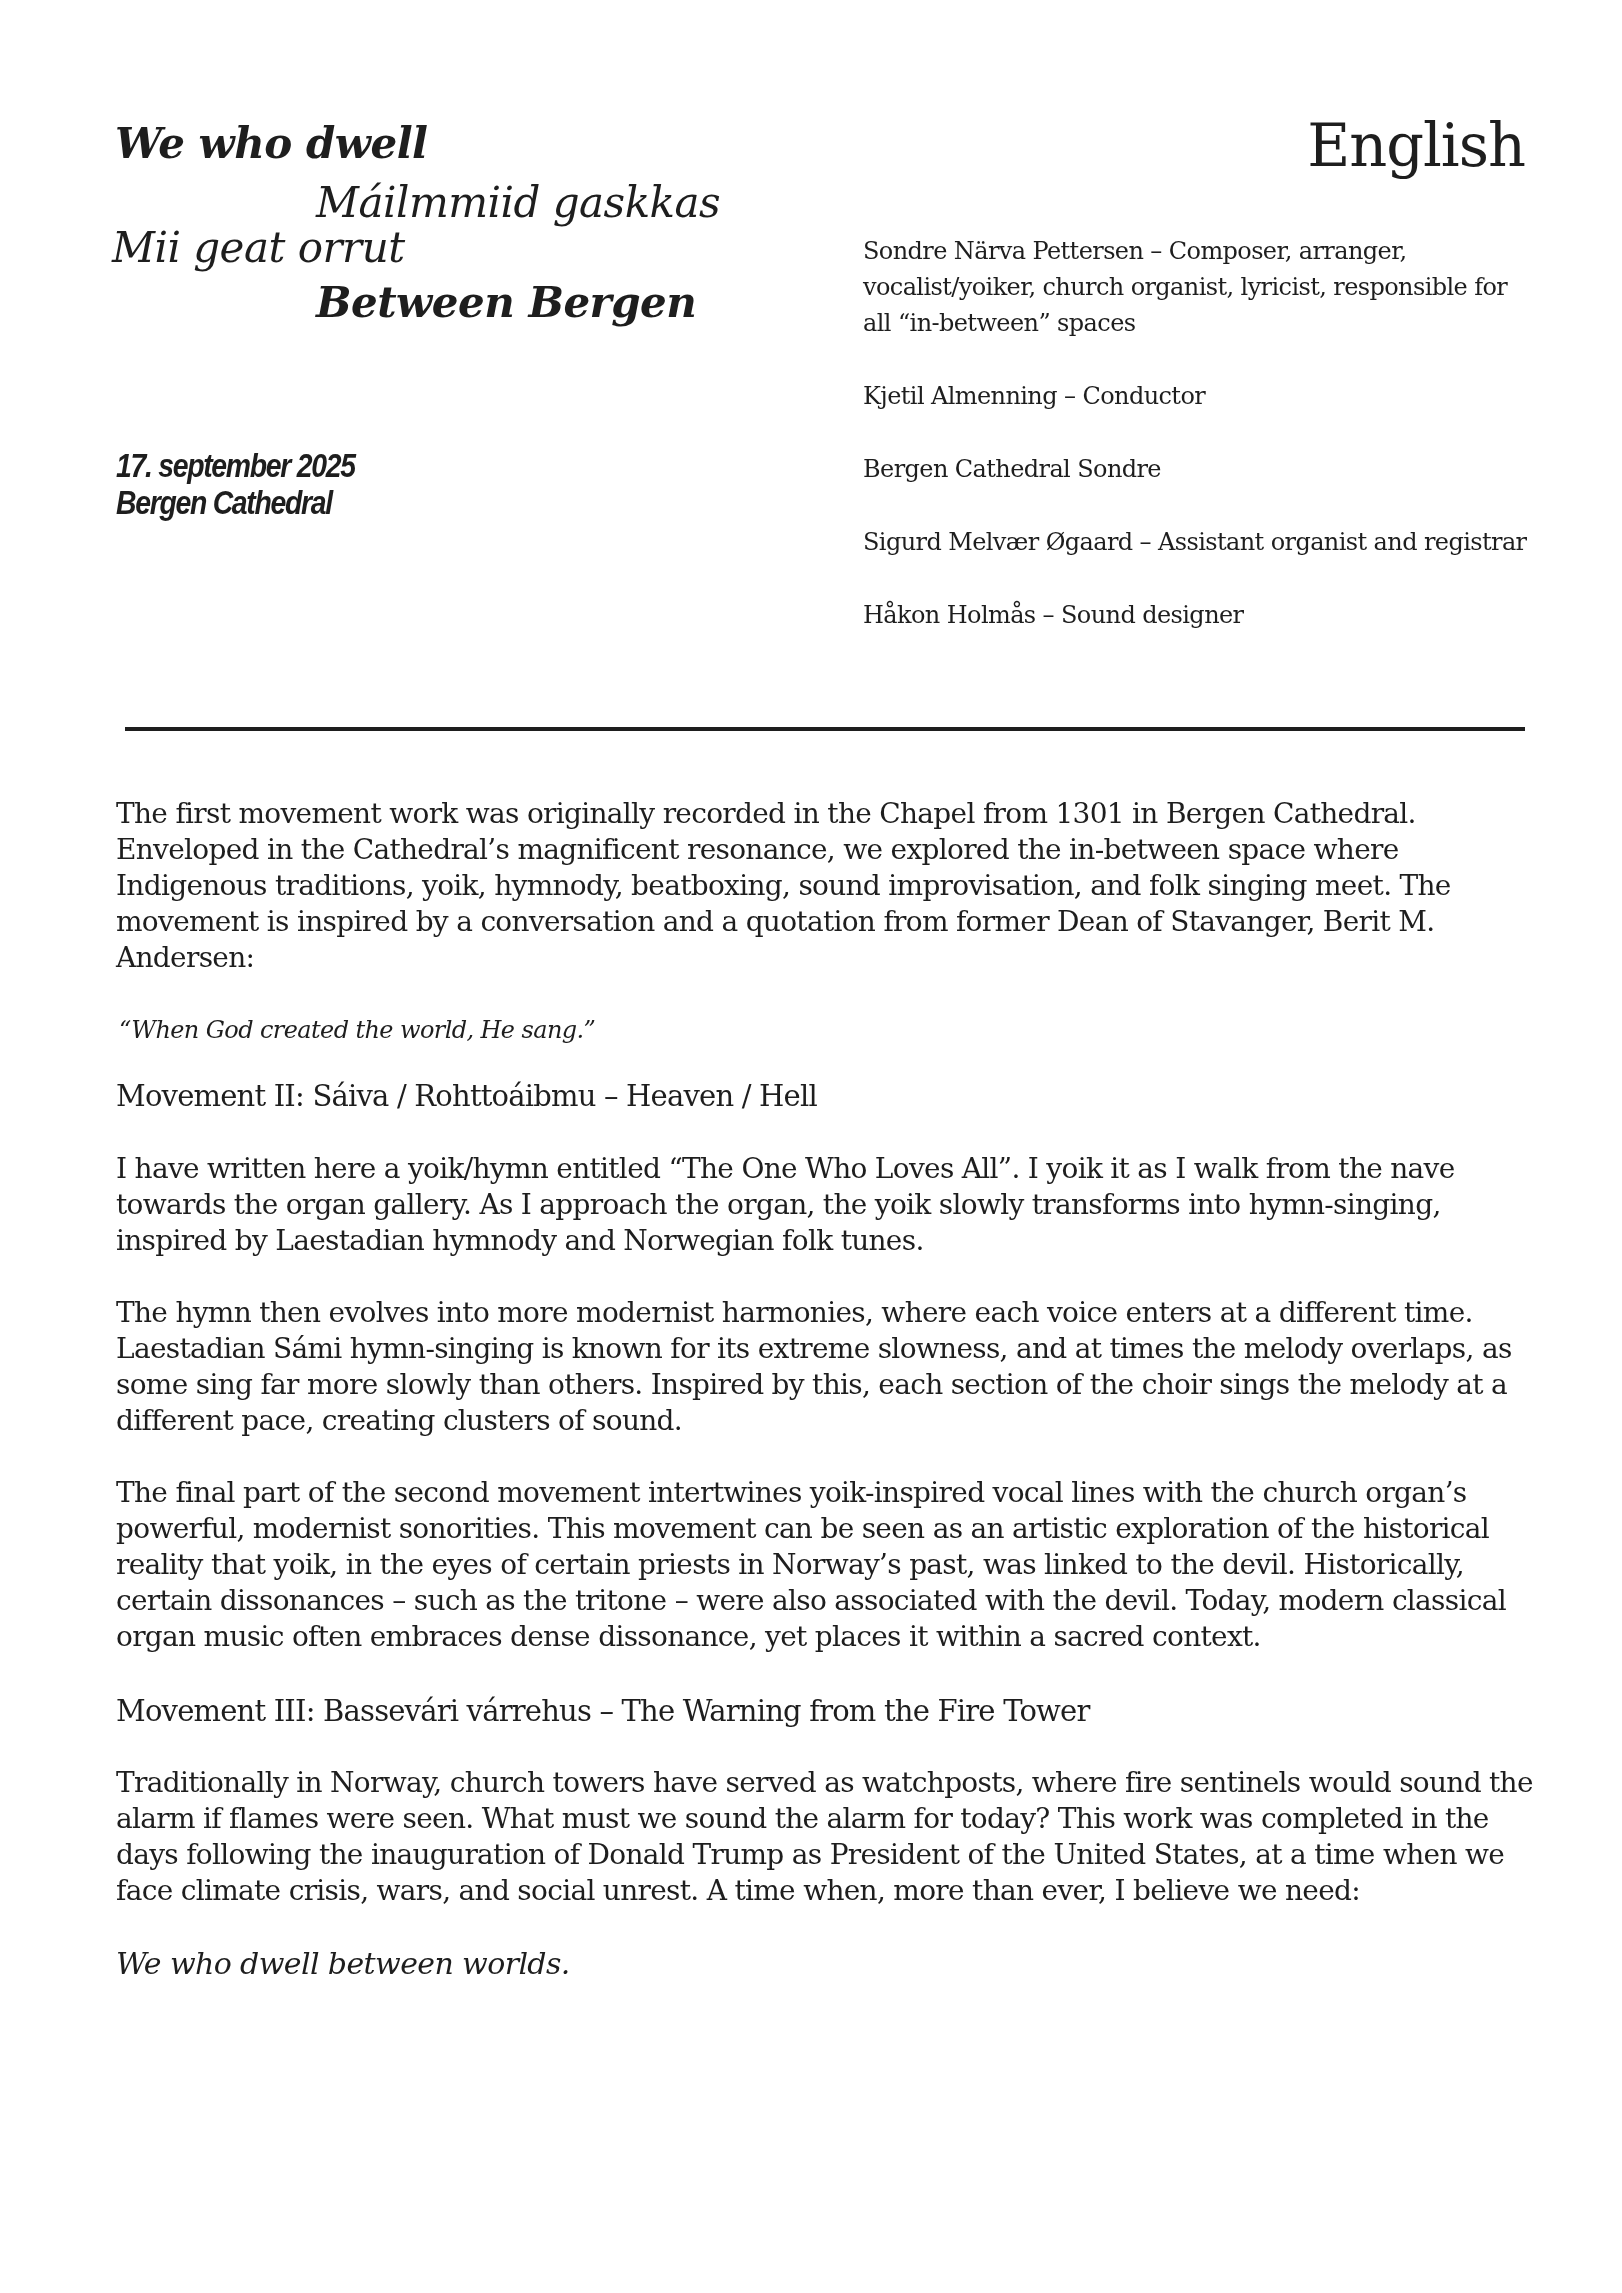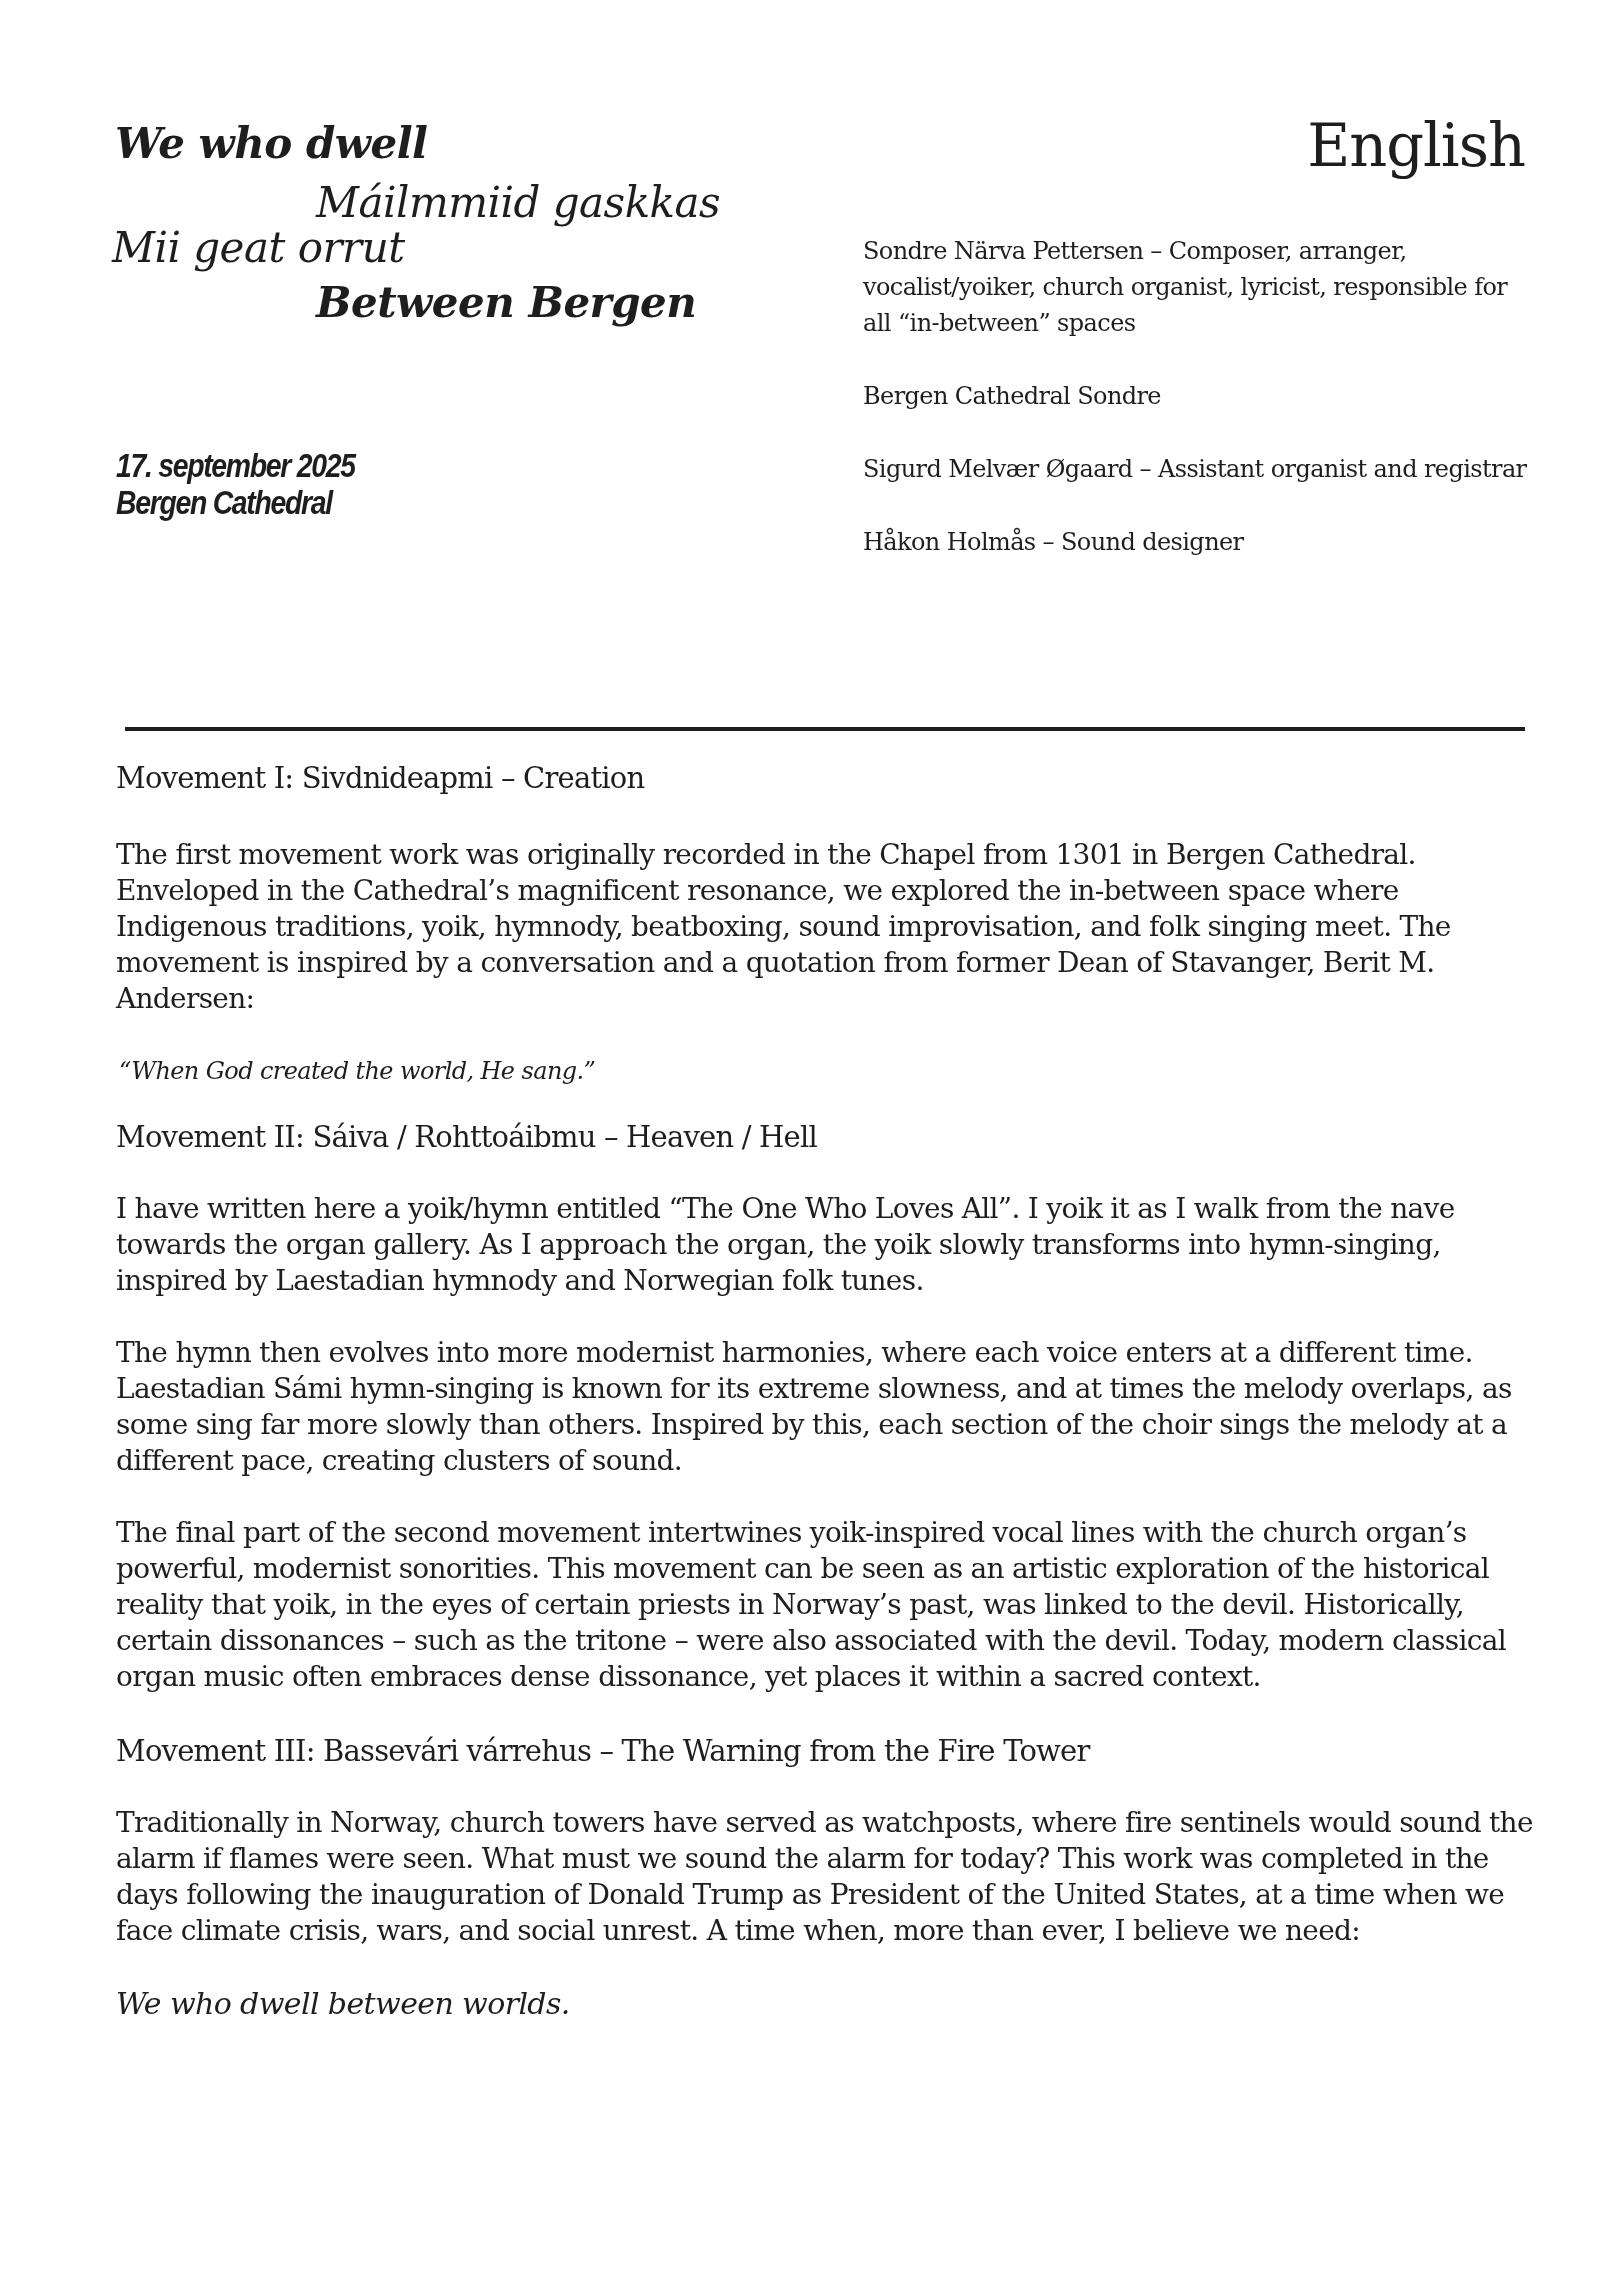--- a/index.html
+++ b/index.html
@@ -54,29 +54,29 @@
 
 <div>
   <div id="date" class="event-line">17. september 2025</div>
   <div id="venue" class="event-line">Bergen Cathedral</div>
 </div>
 
 <div id="language">English</div>
 
 <div class="credits">
   <p class="credit">Sondre Närva Pettersen – Composer, arranger, vocalist/yoiker, church organist, lyricist, responsible for all “in-between” spaces</p>
+  <p class="credit">Kjetil Almenning – Conductor</p>
   <p class="credit">Bergen Cathedral Sondre</p>
   <p class="credit">Sigurd Melvær Øgaard – Assistant organist and registrar</p>
   <p class="credit">Håkon Holmås – Sound designer</p>
 </div>
 
 <div class="rule"></div>
 
 <div class="content">
-  <h2 id="h1" class="mv-heading">Movement I: Sivdnideapmi – Creation</h2>
   <p id="p1" class="para">The first movement work was originally recorded in the Chapel from 1301 in Bergen Cathedral. Enveloped in the Cathedral’s magnificent resonance, we explored the in-between space where Indigenous traditions, yoik, hymnody, beatboxing, sound improvisation, and folk singing meet. The movement is inspired by a conversation and a quotation from former Dean of Stavanger, Berit M. Andersen:</p>
   <p id="q1" class="quote">“When God created the world, He sang.”</p>
 
   <h2 id="h2" class="mv-heading">Movement II: Sáiva / Rohttoáibmu – Heaven / Hell</h2>
   <p id="p2" class="para">I have written here a yoik/hymn entitled “The One Who Loves All”. I yoik it as I walk from the nave towards the organ gallery. As I approach the organ, the yoik slowly transforms into hymn-singing, inspired by Laestadian hymnody and Norwegian folk tunes.</p>
   <p id="p3" class="para">The hymn then evolves into more modernist harmonies, where each voice enters at a different time. Laestadian Sámi hymn-singing is known for its extreme slowness, and at times the melody overlaps, as some sing far more slowly than others. Inspired by this, each section of the choir sings the melody at a different pace, creating clusters of sound.</p>
   <p id="p4" class="para">The final part of the second movement intertwines yoik-inspired vocal lines with the church organ’s powerful, modernist sonorities. This movement can be seen as an artistic exploration of the historical reality that yoik, in the eyes of certain priests in Norway’s past, was linked to the devil. Historically, certain dissonances – such as the tritone – were also associated with the devil. Today, modern classical organ music often embraces dense dissonance, yet places it within a sacred context.</p>
 
   <h2 id="h3" class="mv-heading">Movement III: Bassevári várrehus – The Warning from the Fire Tower</h2>
   <p id="p6" class="para">Traditionally in Norway, church towers have served as watchposts, where fire sentinels would sound the alarm if flames were seen. What must we sound the alarm for today? This work was completed in the days following the inauguration of Donald Trump as President of the United States, at a time when we face climate crisis, wars, and social unrest. A time when, more than ever, I believe we need:</p>

